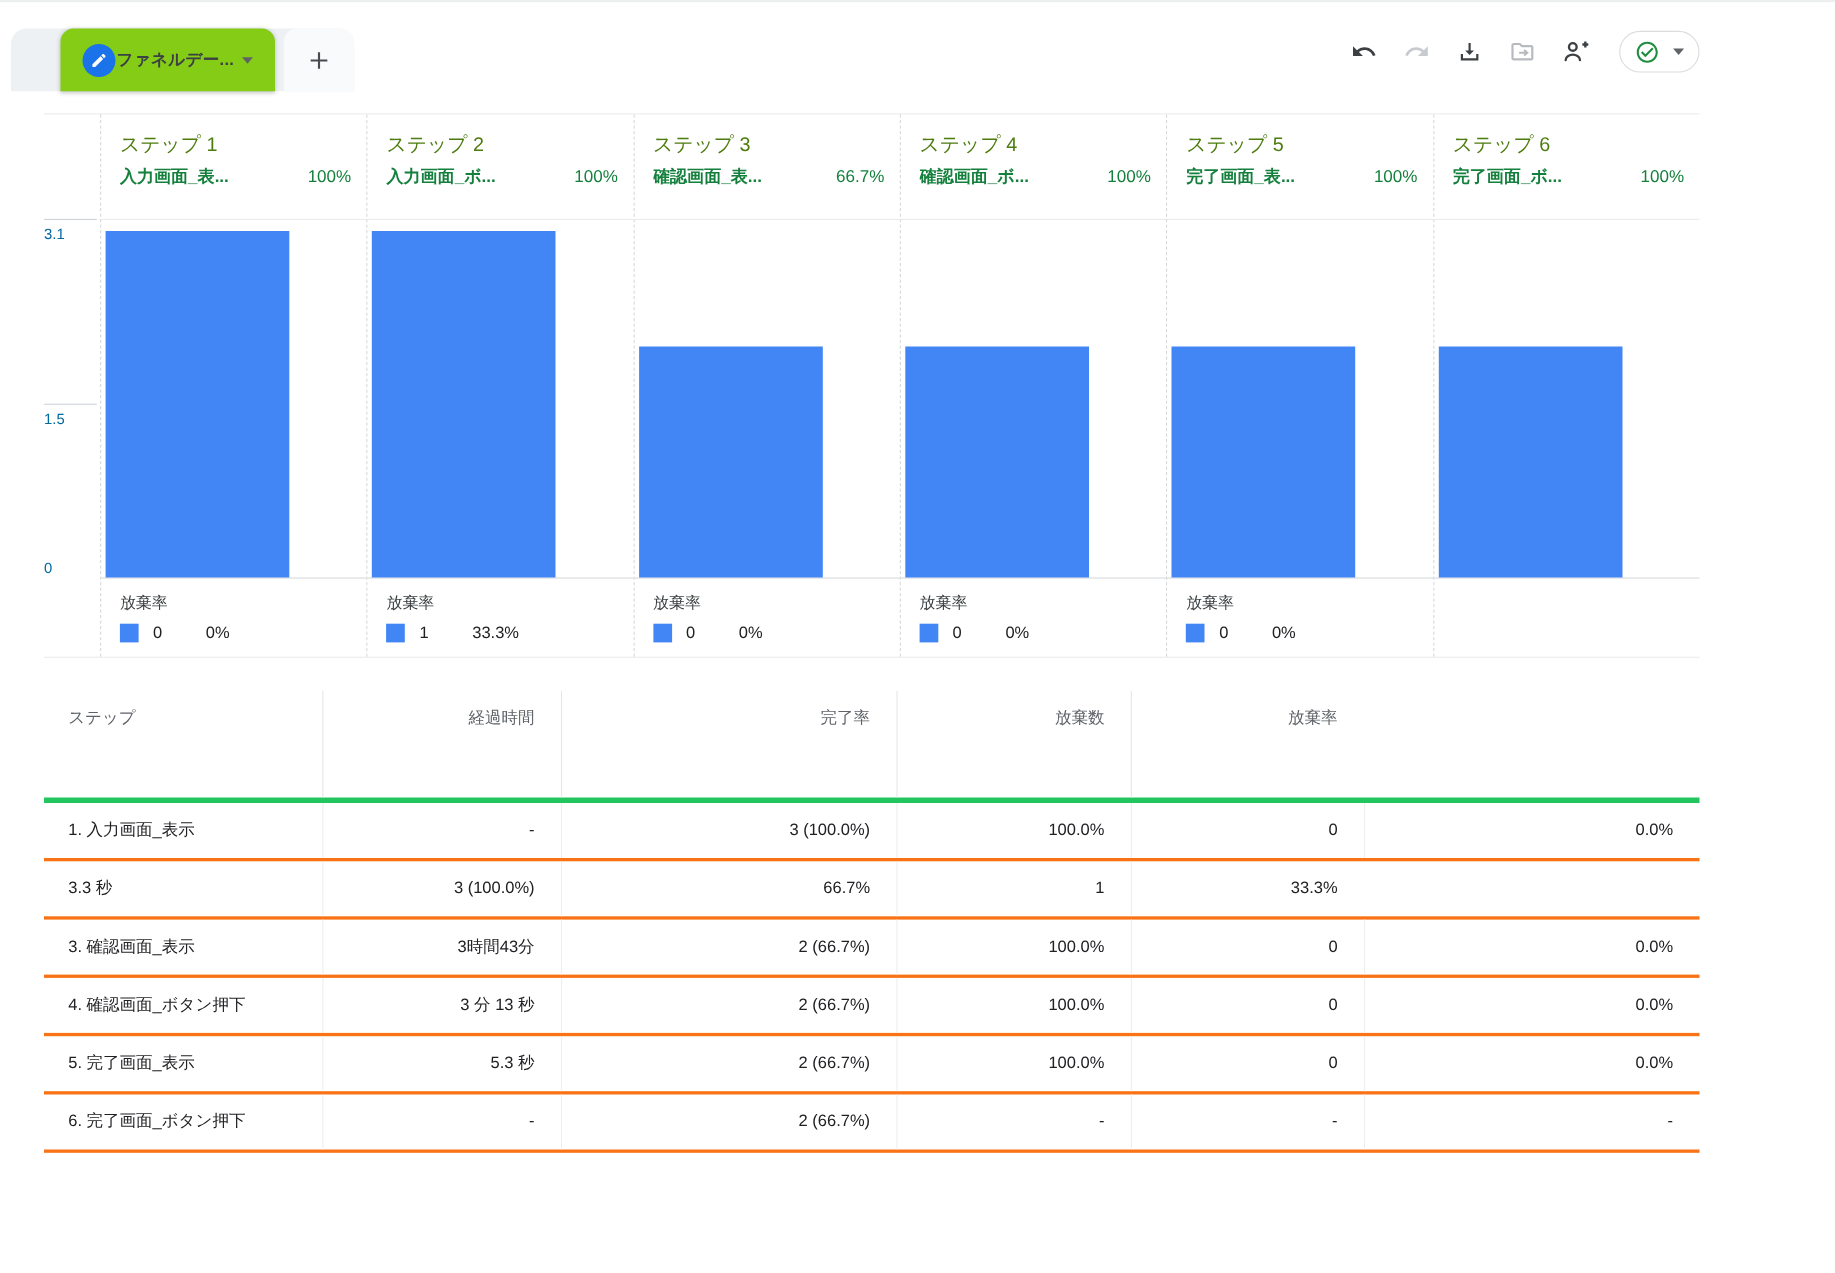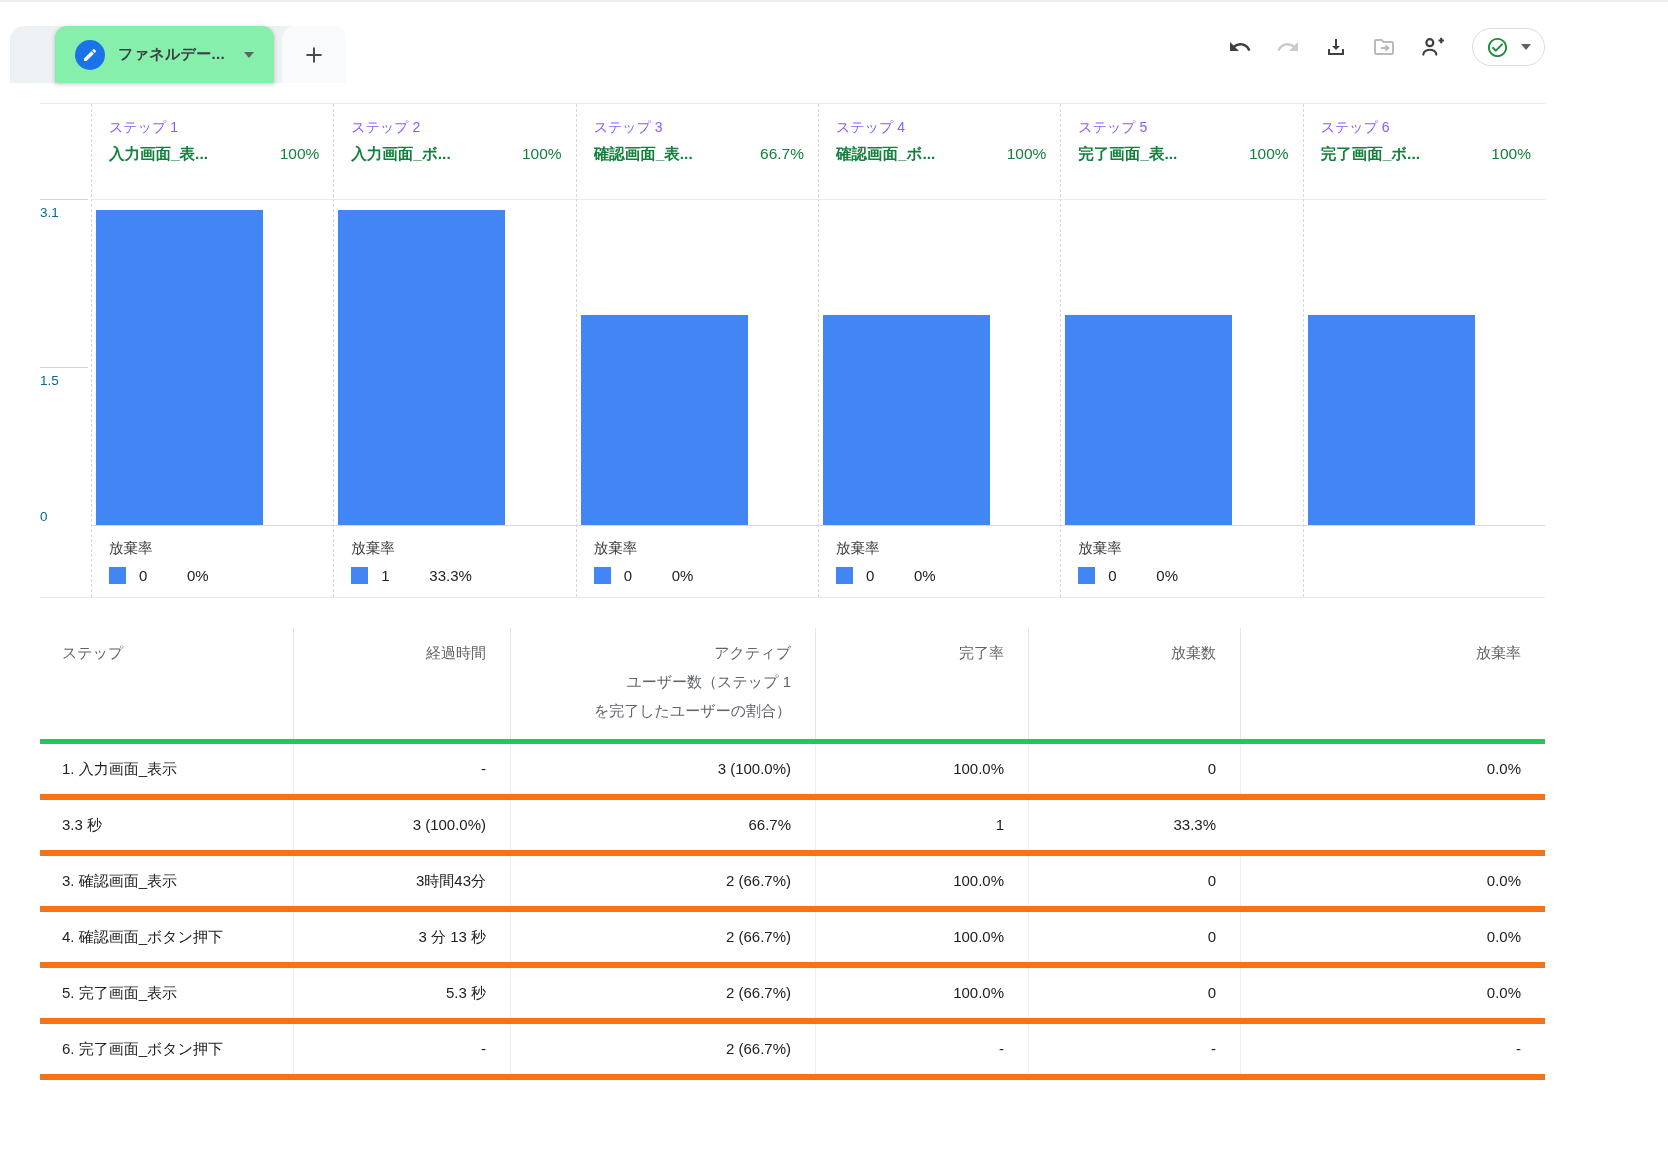--- a/index.html
+++ b/index.html
@@ -2,21 +2,21 @@
 <html><head>
 <meta charset="utf-8">
 <style>
   * { margin:0; padding:0; box-sizing:border-box; }
   html,body { background:#fff; }
   body { font-family:"Liberation Sans", sans-serif; width:1668px; height:1157px; position:relative; border-top:2px solid #eceef0; }
 
   
   .topbar { position:relative; height:81px; }
   .tabgroup { position:absolute; left:10px; top:24px; height:57px; background:#eef1f3; border-radius:14px 14px 0 0; display:flex; align-items:stretch; padding-left:45px; }
-  .tab { background:#86efac; border-radius:12px 12px 0 0; box-shadow:0 1px 4px rgba(60,64,67,.3); display:flex; align-items:center; gap:13px; padding:0 20px; position:relative; z-index:1; cursor:pointer; }
+  .tab { background:#84cc16; border-radius:12px 12px 0 0; box-shadow:0 1px 4px rgba(60,64,67,.3); display:flex; align-items:center; gap:1px; padding:0 20px; position:relative; z-index:1; cursor:pointer; }
   .tab-icon-circle { width:30px; height:30px; border-radius:50%; background:#1a73e8; display:flex; align-items:center; justify-content:center; flex:none; }
   .tab-label { font-size:15px; color:#3c4043; font-weight:700; letter-spacing:.3px; white-space:nowrap; }
   .caret { width:0; height:0; border-left:5px solid transparent; border-right:5px solid transparent; border-top:6px solid #5f6368; margin-left:6px; }
   .addtab { width:64px; margin-left:8px; background:#f8fafb; border-radius:12px 12px 0 0; display:flex; align-items:center; justify-content:center; cursor:pointer; }
 
   .toolbar { position:absolute; right:123px; top:26px; display:flex; align-items:center; gap:20px; }
   .iconbtn { width:28px; height:28px; display:flex; align-items:center; justify-content:center; cursor:pointer; }
   .pill { height:38px; border:1px solid #dadce0; border-radius:20px; display:flex; align-items:center; gap:12px; padding:0 13px; margin-left:6px; cursor:pointer; background:#fff; }
   .pill .caret { margin-left:0; }
 
@@ -25,39 +25,39 @@
   .ygutter { width:51px; position:relative; flex:none; }
   .ytick { position:absolute; left:0; width:48px; }
   .ytick .tickline { border-top:1px solid #cfd3d7; width:48px; }
   .ytick .ticklabel { font-size:13.5px; color:#0369a1; margin-top:5px; }
   .t31 { top:95px; }
   .t15 { top:263px; }
   .t0  { top:400px; }
   .steps { flex:1; display:flex; }
   .stepcol { flex:1; border-left:1px dashed #d6d9dc; display:flex; flex-direction:column; min-width:0; }
   .stephead { height:95px; padding:15px 14px 0 17px; }
-  .stepnum { font-size:14px; color:#8b5cf6; margin-bottom:7px; white-space:nowrap; }
+  .stepnum { font-size:18px; color:#4d7c0f; margin-bottom:7px; white-space:nowrap; }
   .steptitle { display:flex; justify-content:space-between; align-items:baseline; font-size:15.5px; color:#15803d; }
   .stepname { font-weight:700; white-space:nowrap; overflow:hidden; }
   .steppct { font-weight:500; margin-left:10px; white-space:nowrap; }
   .plot { height:327px; position:relative; border-top:1px solid #e9ebee; border-bottom:1px solid #d7dadd; }
   .bar { position:absolute; left:4px; bottom:0; width:167px; }
   .legend { padding:13px 14px 0 17px; height:71px; }
   .legendtitle { font-size:14.5px; color:#3c4043; margin-bottom:9px; }
   .legendrow { display:flex; align-items:center; font-size:15px; font-weight:500; color:#202124; }
   .swatch { width:17px; height:17px; margin-right:13px; flex:none; }
   .legendcount { min-width:48px; }
 
   
   .table { margin:30px 0 0 40px; width:1505px; }
   .thead, .tr { display:grid; grid-template-columns:253px 217px 305px 213px 212px 305px; }
   .thead { border-bottom:5px solid #22c55e; }
   .th { font-size:15px; color:#5f6368; padding:10px 24px 14px; text-align:right; border-left:1px solid #e4e6e9; white-space:pre-line; line-height:29px; min-height:97px; }
   .th:first-child { text-align:left; border-left:none; padding-left:22px; }
-  .tr { border-bottom:6px solid #f97316; }
+  .tr { border-bottom:3px solid #f97316; }
   .td { font-size:15px; color:#202124; font-weight:500; text-align:right; padding:0 24px; line-height:50px; border-left:1px solid #eceef0; white-space:nowrap; overflow:hidden; }
   .td:first-child { text-align:left; border-left:none; padding-left:22px; }
 </style>
 </head>
 <body>
 
 <div class="topbar">
   <div class="tabgroup">
     <div class="tab">
       <span class="tab-icon-circle">
@@ -249,23 +249,20 @@
   </div>
 </div>
 </div>
 
 <div class="table">
   <div class="thead">
   <div class="th">ステップ</div>
 
   <div class="th">経過時間</div>
 
-  <div class="th">アクティブ
-ユーザー数（ステップ 1
-を完了したユーザーの割合）</div>
 
   <div class="th">完了率</div>
 
   <div class="th">放棄数</div>
 
   <div class="th">放棄率</div>
 </div>
   <div class="tbody">
   <div class="tr">
         <div class="td">1. 入力画面_表示</div>

